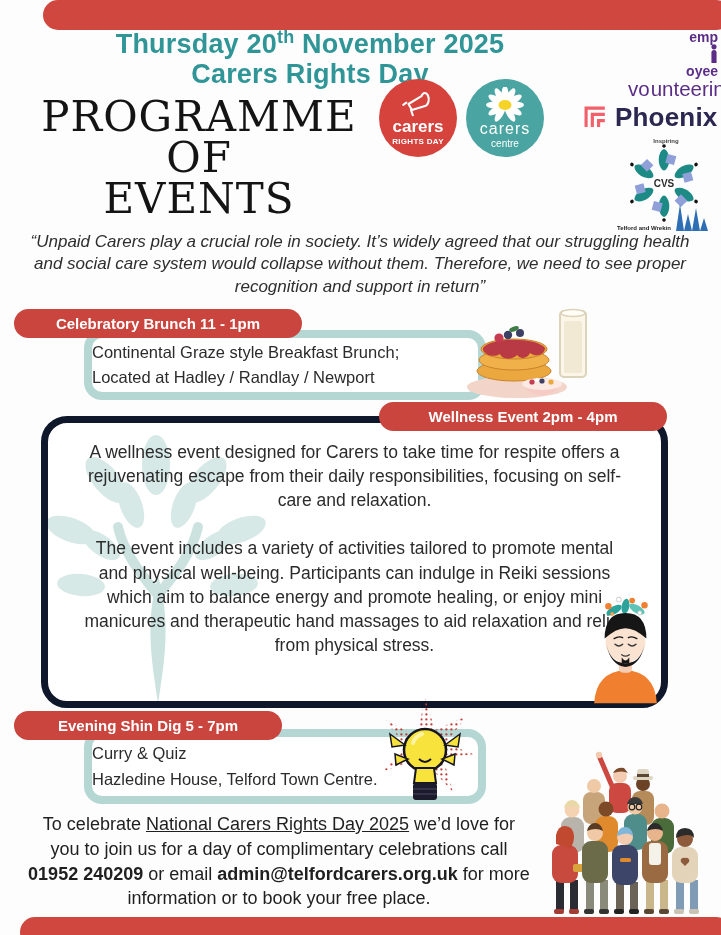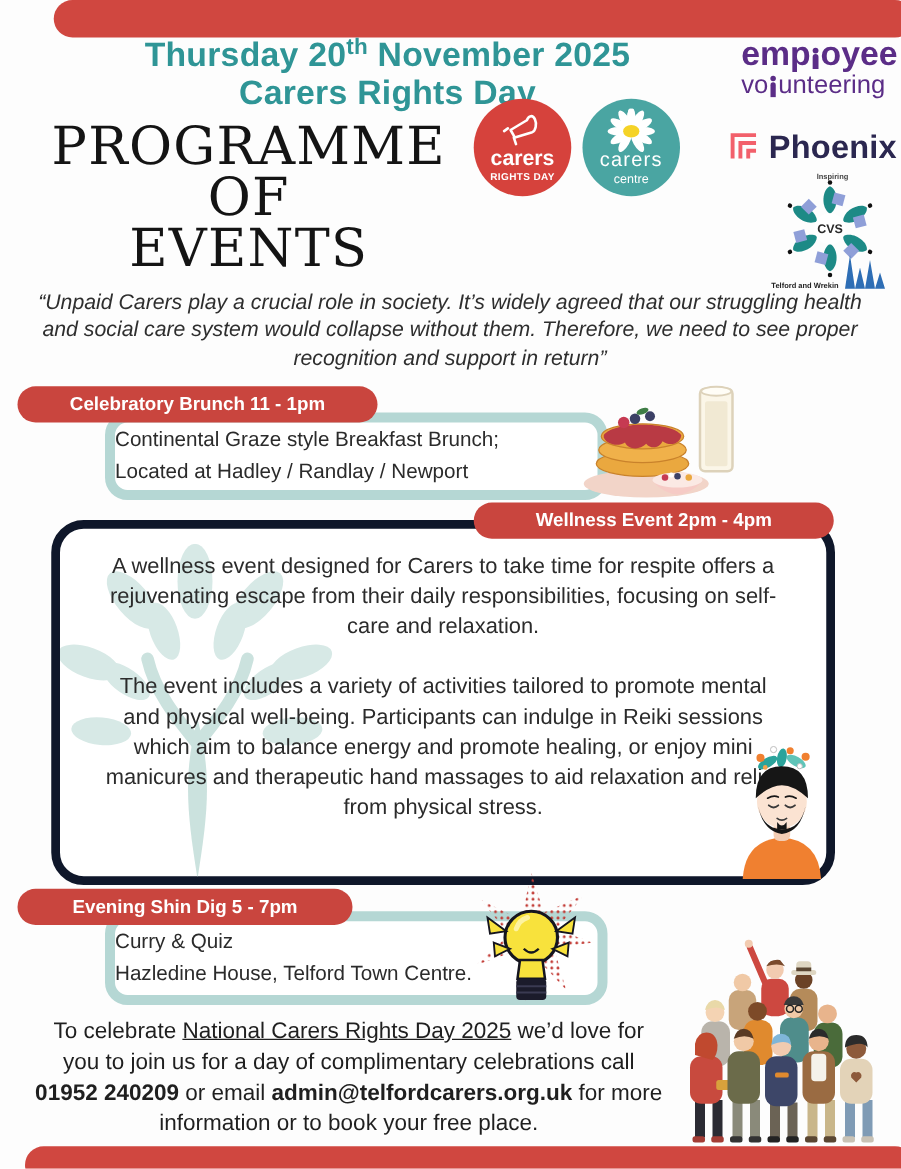--- a/index.html
+++ b/index.html
@@ -18,22 +18,22 @@
   
   .date-title { position:absolute; left:80px; top:27px; width:460px; text-align:center;
     color:#2f9596; font-weight:bold; font-size:27px; line-height:1.12; letter-spacing:0.2px; }
   .date-title sup { font-size:18px; }
   .programme { position:absolute; left:8px; top:96px; width:382px; text-align:center;
     font-family:"DejaVu Serif", serif; font-weight:400; color:#141414;
     font-size:42px; line-height:0.98; letter-spacing:1px; }
 
   
   .logo-ev { position:absolute; left:593px; top:30px; width:125px; color:#5b2d87; line-height:1.0; }
-  .logo-ev .l1 { font-weight:bold; font-size:27px; display:flex; align-items:flex-end; }
-  .logo-ev .l2 { font-weight:400; font-size:20.5px; display:flex; align-items:flex-end; margin-top:1px; }
+  .logo-ev .l1 { font-weight:bold; font-size:14px; display:flex; align-items:flex-end;flex-direction:column; }
+  .logo-ev .l2 { font-weight:400; font-size:20.5px; display:flex; align-items:flex-end; margin-top:1px;margin-left:35px; }
   .logo-ev svg { display:block; margin:0 0.5px 1px 0.5px; }
 
   .circle-logo { position:absolute; border-radius:50%; color:#fff; text-align:center;
     display:flex; flex-direction:column; align-items:center; justify-content:center; }
   .logo-crd { left:379px; top:79px; width:78px; height:78px; background:#d6423c; }
   .logo-crd .nm { font-weight:bold; font-size:17px; line-height:1; margin-top:1px; }
   .logo-crd .sb { font-weight:bold; font-size:8px; letter-spacing:0.3px; margin-top:2px; }
   .logo-cc { left:466px; top:79px; width:78px; height:78px; background:#4aa5a2; }
   .logo-cc .nm { font-size:16px; line-height:1; letter-spacing:1px; margin-top:-2px; }
   .logo-cc .sb { font-size:10px; line-height:1; margin-top:2px; }

